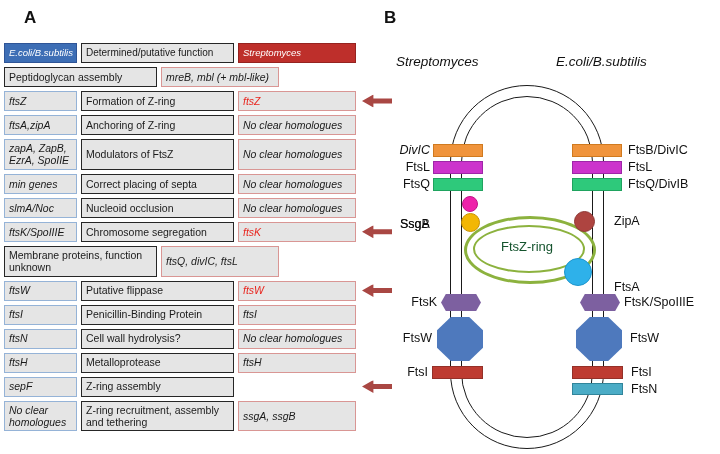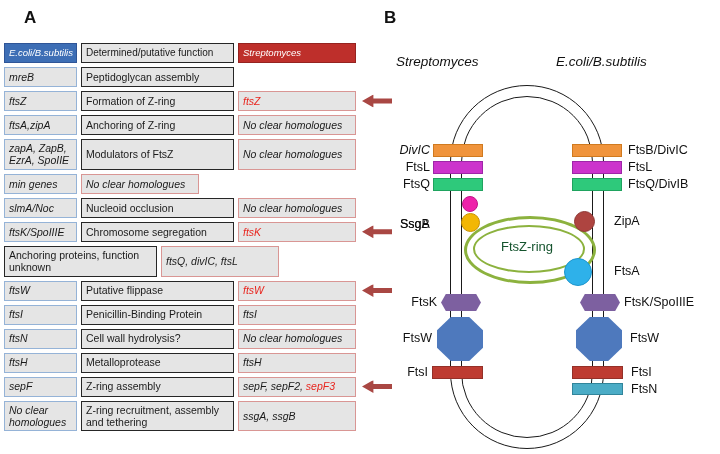--- a/index.html
+++ b/index.html
@@ -61,22 +61,24 @@
   <div class="panel-label a-label">A</div>
 
   <div class="tableA">
     <div class="trow header">
       <div class="cell c1">E.coli/B.subtilis</div>
       <div class="cell c2">Determined/putative function</div>
       <div class="cell c3">Streptomyces</div>
     </div>
     <div id="table-body">
     <div class="trow">
-      <div class="cell c1">mreB</div>
       <div class="cell c2">Peptidoglycan assembly</div>
+      <div class="cell c3">
+            <div><span>mreB, mbl (+ mbl-like)</span></div>
+          </div>
 
     </div>
 
     <div class="trow">
       <div class="cell c1">ftsZ</div>
       <div class="cell c2">Formation of Z-ring</div>
       <div class="cell c3">
             <div><span class="red">ftsZ</span></div>
           </div>
       <div class="arrow"></div>
@@ -95,20 +97,21 @@
       <div class="cell c1">zapA, ZapB, EzrA, SpoIIE</div>
       <div class="cell c2">Modulators of FtsZ</div>
       <div class="cell c3">
             <div><span>No clear homologues</span></div>
           </div>
 
     </div>
 
     <div class="trow">
       <div class="cell c1">min genes</div>
+      <div class="cell c2">Correct placing of septa</div>
       <div class="cell c3">
             <div><span>No clear homologues</span></div>
           </div>
 
     </div>
 
     <div class="trow">
       <div class="cell c1">slmA/Noc</div>
       <div class="cell c2">Nucleoid occlusion</div>
       <div class="cell c3">
@@ -120,21 +123,21 @@
     <div class="trow">
       <div class="cell c1">ftsK/SpoIIIE</div>
       <div class="cell c2">Chromosome segregation</div>
       <div class="cell c3">
             <div><span class="red">ftsK</span></div>
           </div>
       <div class="arrow"></div>
     </div>
 
     <div class="trow">
-      <div class="cell c2">Anchoring proteins, function unknown</div>
+      <div class="cell c2">Membrane proteins, function unknown</div>
       <div class="cell c3">
             <div><span>ftsQ, divIC, ftsL</span></div>
           </div>
 
     </div>
 
     <div class="trow">
       <div class="cell c1">ftsW</div>
       <div class="cell c2">Putative flippase</div>
       <div class="cell c3">
@@ -166,23 +169,20 @@
       <div class="cell c2">Metalloprotease</div>
       <div class="cell c3">
             <div><span>ftsH</span></div>
           </div>
 
     </div>
 
     <div class="trow">
       <div class="cell c1">sepF</div>
       <div class="cell c2">Z-ring assembly</div>
-      <div class="cell c3">
-            <div><span>sepF, sepF2, </span><span class="red">sepF3</span></div>
-          </div>
       <div class="arrow"></div>
     </div>
 
     <div class="trow">
       <div class="cell c1">No clear homologues</div>
       <div class="cell c2">Z-ring recruitment, assembly and tethering</div>
       <div class="cell c3">
             <div><span>ssgA, ssgB</span></div>
           </div>
 
@@ -227,19 +227,19 @@
   <div class="abs plabel" style="left:400px;top:197px;margin-top:20px;">SsgA</div>
   <div class="abs plabel" style="left:400px;top:217px;">SsgB</div>
   <div class="abs plabel r" style="left:395px;top:295px;width:42px;">FtsK</div>
   <div class="abs plabel r" style="left:388px;top:331px;width:44px;">FtsW</div>
   <div class="abs plabel r" style="left:392px;top:365px;width:36px;">FtsI</div>
 
   <div class="abs plabel" style="left:628px;top:143px;">FtsB/DivIC</div>
   <div class="abs plabel" style="left:628px;top:160px;">FtsL</div>
   <div class="abs plabel" style="left:628px;top:177px;">FtsQ/DivIB</div>
   <div class="abs plabel" style="left:614px;top:214px;">ZipA</div>
-  <div class="abs plabel" style="left:614px;top:264px;">FtsA</div>
+  <div class="abs plabel" style="left:614px;top:280px;">FtsA</div>
   <div class="abs plabel" style="left:624px;top:295px;">FtsK/SpoIIIE</div>
   <div class="abs plabel" style="left:630px;top:331px;">FtsW</div>
   <div class="abs plabel" style="left:631px;top:365px;">FtsI</div>
   <div class="abs plabel" style="left:631px;top:382px;">FtsN</div>
 
 </div>
 
 </body></html>

